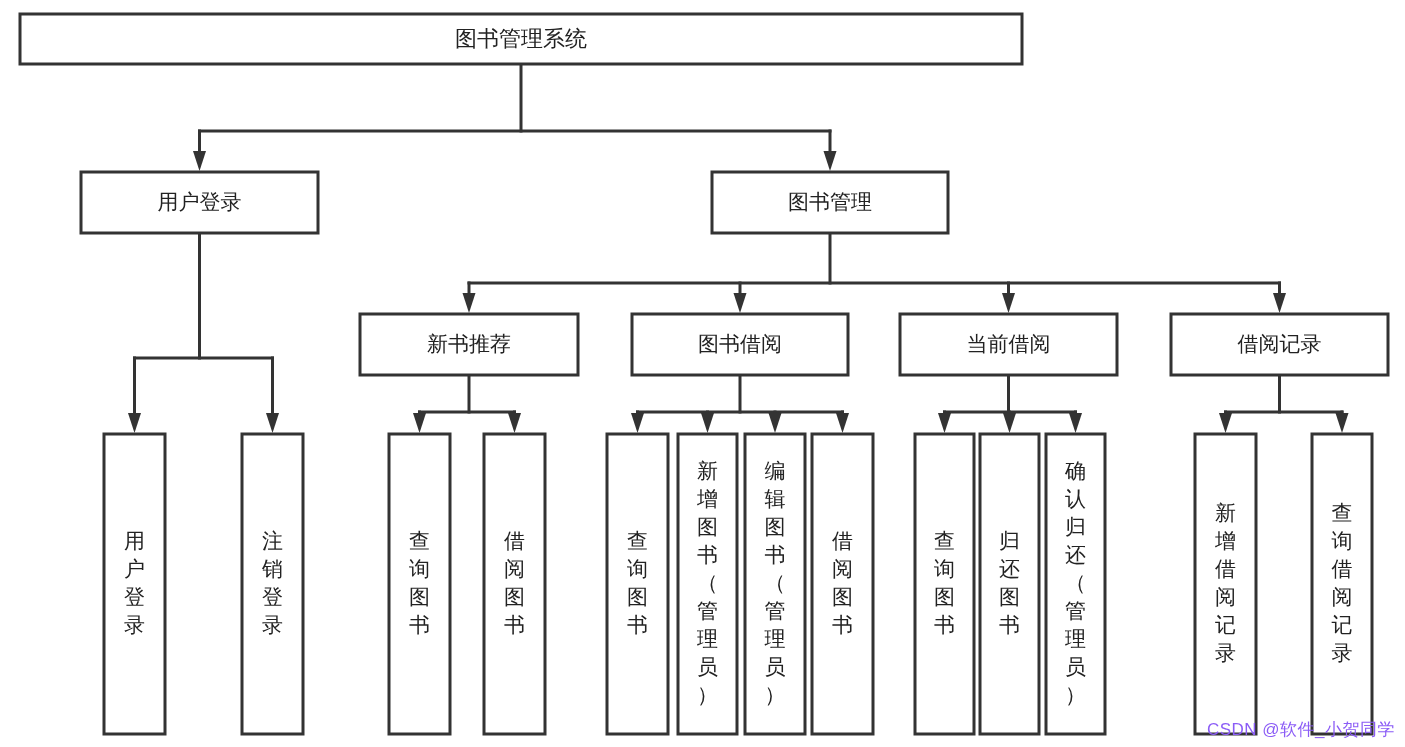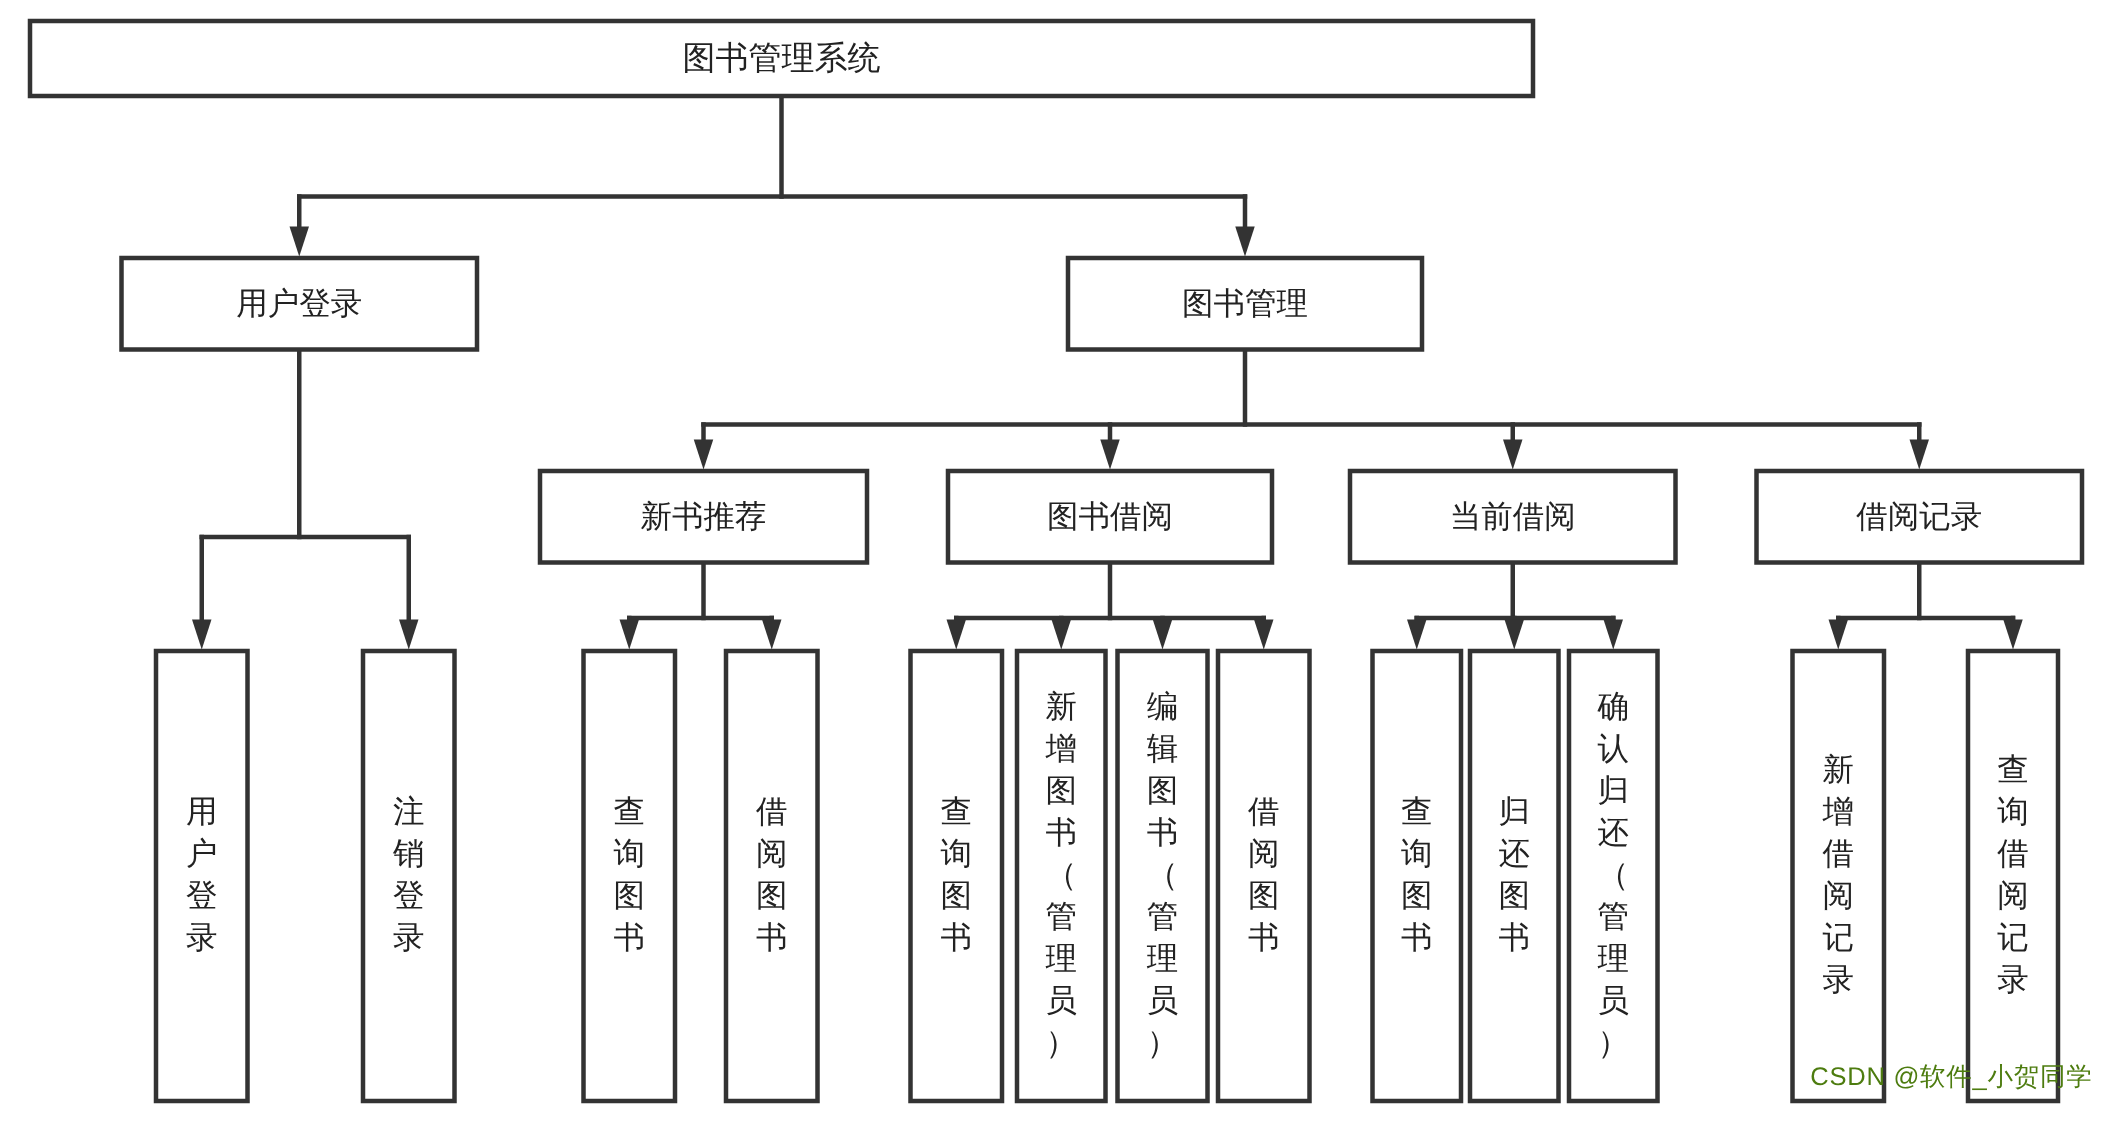--- a/index.html
+++ b/index.html
@@ -53,24 +53,24 @@
   }
   .vlabel {
     fill: #222222;
     font-family: "Liberation Sans", "DejaVu Sans", sans-serif;
     font-size: 21px;
     text-anchor: middle;
   }
   .watermark {
     position: absolute;
     right: 10px;
-    bottom: 18px;
+    bottom: 6px;
     font-family: "Liberation Sans", "DejaVu Sans", sans-serif;
     font-size: 17px;
-    color: #4d7c0f;
+    color: #8b5cf6;
     letter-spacing: 0.5px;
     white-space: nowrap;
     pointer-events: none;
   }
 </style>
 </head>
 <body>
 
 <div id="diagram-root">
   <svg class="flow" viewBox="0 0 1405 747" xmlns="http://www.w3.org/2000/svg">

